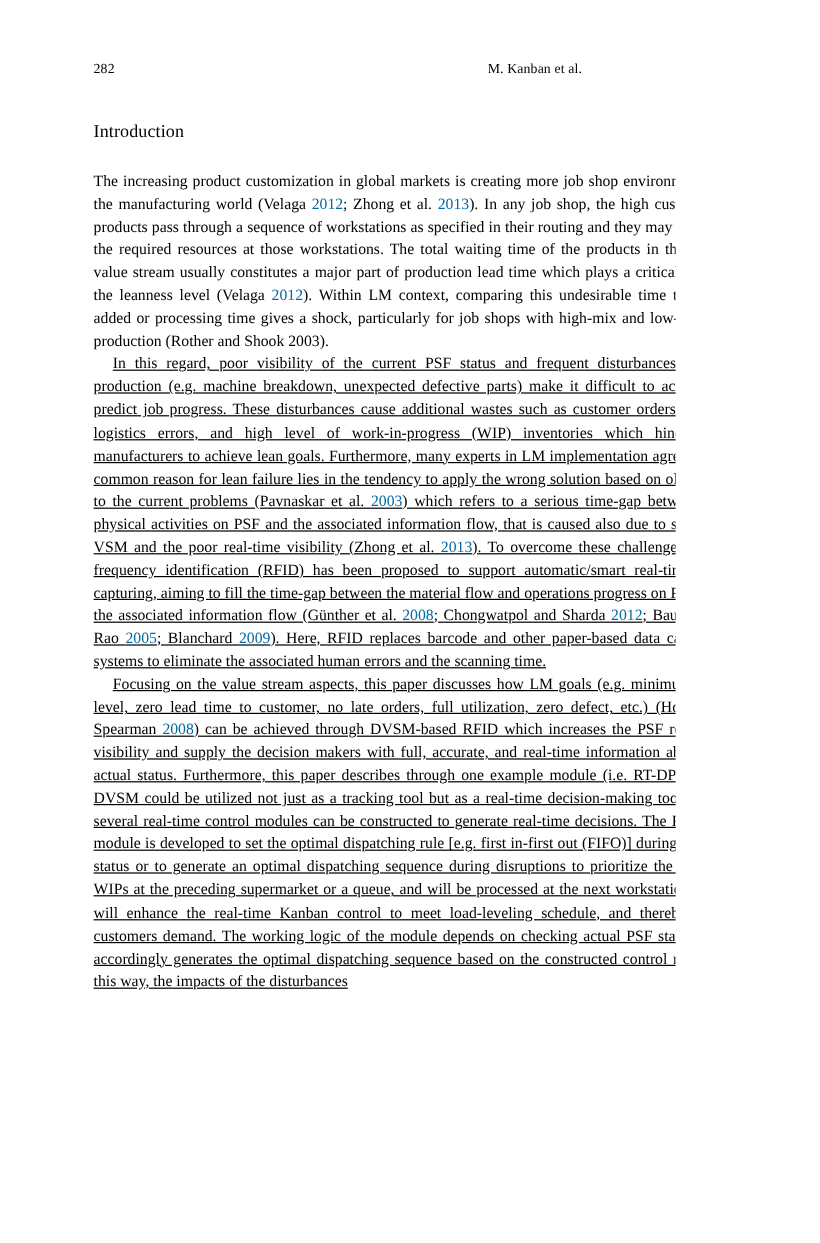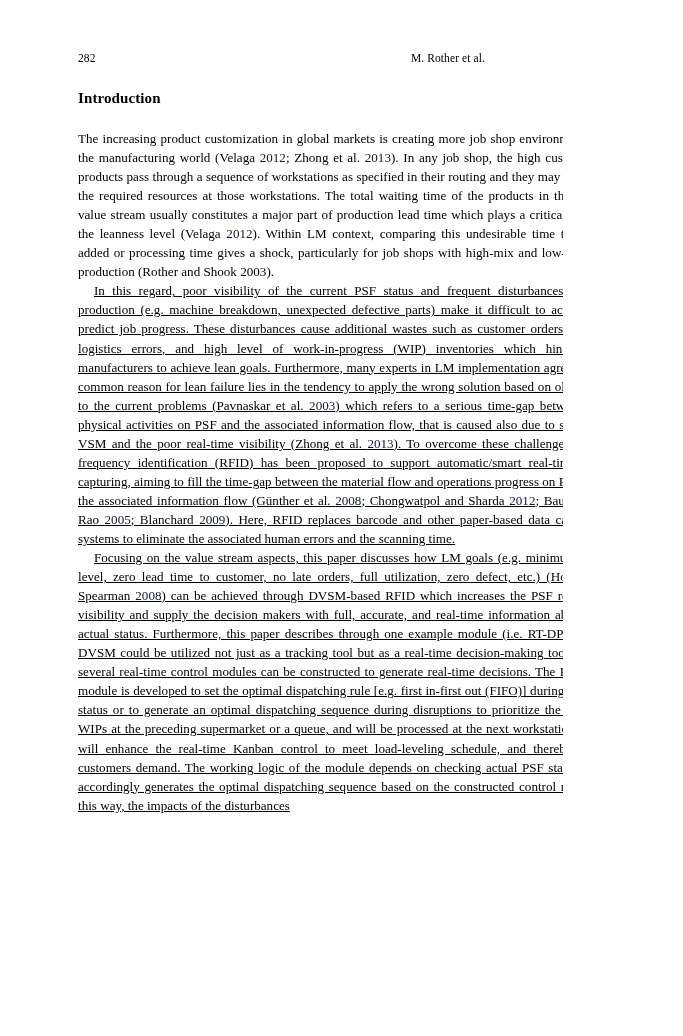--- a/index.html
+++ b/index.html
@@ -35,48 +35,48 @@
     font-size: 11.5px;
   }
   .content {
     position: absolute;
     top: 86px;
     left: 78px;
     width: 527px;
   }
   h1.section-title {
     font-size: 15px;
-    font-weight: bold;
-    margin: 4px 0 22px 0;
+    font-weight: normal;
+    margin: 16px 0 22px 0;
     letter-spacing: 0.1px;
   }
   p.para {
     font-size: 13.1px;
     line-height: 1.455;
     margin: 0;
     text-align: justify;
     text-justify: inter-word;
     hyphens: none;
   }
   p.para + p.para {
     text-indent: 16px;
     text-decoration: underline;
   }
   .blue {
-    color: #0f172a;
+    color: #0369a1;
   }
 </style>
 </head>
 <body>
 
 <div class="page">
 
   <div class="header">
     <span class="page-num">282</span>
-    <span class="running-head">M. Rother et al.</span>
+    <span class="running-head">M. Kanban et al.</span>
   </div>
 
   <div class="content">
     <h1 class="section-title">Introduction</h1>
     <div>
       <p class="para">The increasing product customization in global markets is creating more job shop environments in the manufacturing world (Velaga <span class="cite blue">2012</span>; Zhong et al. <span class="cite blue">2013</span>). In any job shop, the high customized products pass through a sequence of workstations as specified in their routing and they may wait for the required resources at those workstations. The total waiting time of the products in the entire value stream usually constitutes a major part of production lead time which plays a critical role in the leanness level (Velaga <span class="cite blue">2012</span>). Within LM context, comparing this undesirable time to value added or processing time gives a shock, particularly for job shops with high-mix and low-volume production (Rother and Shook 2003).</p>
       <p class="para">In this regard, poor visibility of the current PSF status and frequent disturbances during production (e.g. machine breakdown, unexpected defective parts) make it difficult to accurately predict job progress. These disturbances cause additional wastes such as customer orders delays, logistics errors, and high level of work-in-progress (WIP) inventories which hinder the manufacturers to achieve lean goals. Furthermore, many experts in LM implementation agree that a common reason for lean failure lies in the tendency to apply the wrong solution based on old status to the current problems (Pavnaskar et al. <span class="cite blue">2003</span>) which refers to a serious time-gap between the physical activities on PSF and the associated information flow, that is caused also due to snapshot VSM and the poor real-time visibility (Zhong et al. <span class="cite blue">2013</span>). To overcome these challenges, radio frequency identification (RFID) has been proposed to support automatic/smart real-time data capturing, aiming to fill the time-gap between the material flow and operations progress on PSF, and the associated information flow (Günther et al. <span class="cite blue">2008</span>; Chongwatpol and Sharda <span class="cite blue">2012</span>; Baudin and Rao <span class="cite blue">2005</span>; Blanchard <span class="cite blue">2009</span>). Here, RFID replaces barcode and other paper-based data capturing systems to eliminate the associated human errors and the scanning time.</p>
       <p class="para">Focusing on the value stream aspects, this paper discusses how LM goals (e.g. minimum WIP level, zero lead time to customer, no late orders, full utilization, zero defect, etc.) (Hopp and Spearman <span class="cite blue">2008</span>) can be achieved through DVSM-based RFID which increases the PSF real-time visibility and supply the decision makers with full, accurate, and real-time information about the actual status. Furthermore, this paper describes through one example module (i.e. RT-DPG) how DVSM could be utilized not just as a tracking tool but as a real-time decision-making tool where several real-time control modules can be constructed to generate real-time decisions. The RT-DPG module is developed to set the optimal dispatching rule [e.g. first in-first out (FIFO)] during normal status or to generate an optimal dispatching sequence during disruptions to prioritize the waiting WIPs at the preceding supermarket or a queue, and will be processed at the next workstation. This will enhance the real-time Kanban control to meet load-leveling schedule, and thereby meet customers demand. The working logic of the module depends on checking actual PSF status, and accordingly generates the optimal dispatching sequence based on the constructed control rules. In this way, the impacts of the disturbances</p>
     </div>
   </div>

